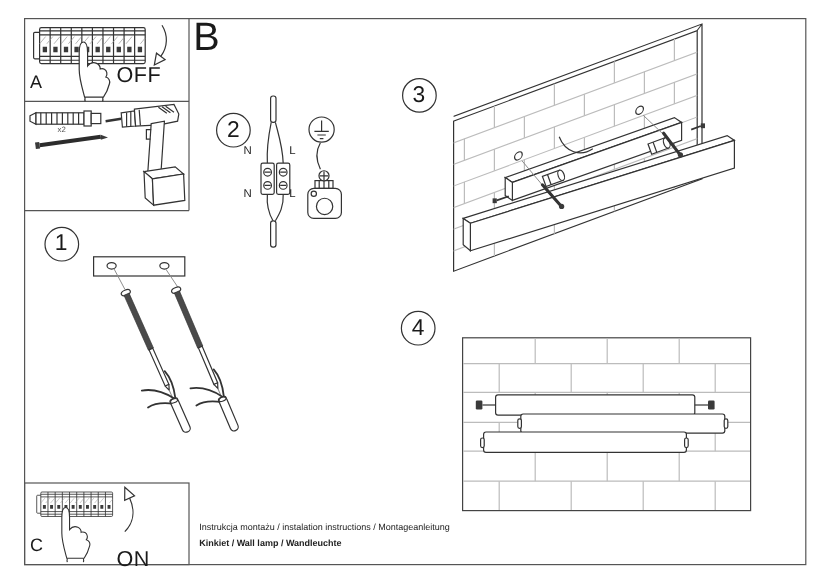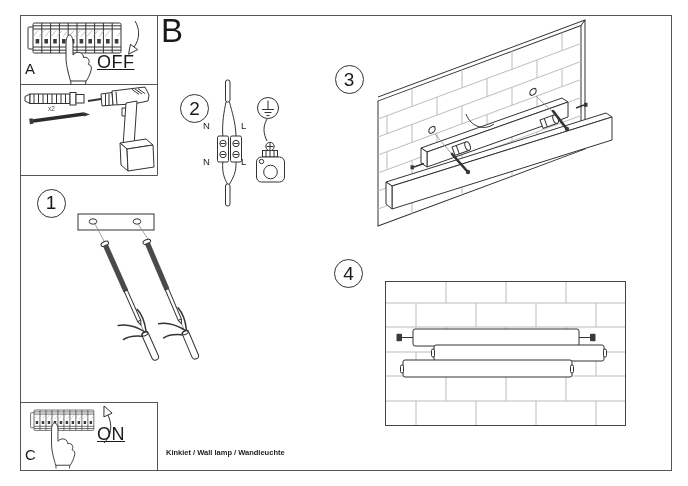--- a/index.html
+++ b/index.html
@@ -16,21 +16,21 @@
   .frame{stroke:var(--structure);fill:none;stroke-width:1;}
   .brick{stroke:var(--brick);fill:none;stroke-width:1;}
   .thin{stroke:#888888;fill:none;stroke-width:0.8;}
   .dk{fill:var(--dark);stroke:none;}
   .thread{fill:#4a4a4a;stroke:var(--line);stroke-width:0.5;}
   .wing{stroke:var(--line);fill:none;stroke-width:1.5;stroke-linecap:round;}
   .thick{stroke:var(--line);fill:none;stroke-width:2.6;stroke-linecap:round;}
   
   .letter{font-size:15px;}
   .bigletter{font-size:33px;}
-  .state{font-size:18px;letter-spacing:0.5px;text-decoration:underline;}
+  .state{font-size:18px;letter-spacing:0.5px;}
   .stepnum{width:27px;height:27px;border:1.6px solid var(--line);border-radius:50%;
            display:flex;align-items:center;justify-content:center;font-size:19px;background:#fff;}
   .wirelabel{font-size:9.5px;}
   .qty{font-size:6.5px;color:#555;}
   .footer{font-size:7.5px;color:#222;}
 </style>
 </head>
 <body>
 
 <div class="sheet">
@@ -236,17 +236,18 @@
 <div class="abs stepnum" style="left:180px;top:94px;">2</div>
 <div class="abs stepnum" style="left:334.5px;top:65px;">3</div>
 <div class="abs stepnum" style="left:334px;top:259px;">4</div>
 
 <div class="abs wirelabel" style="left:203px;top:120px;">N</div>
 <div class="abs wirelabel" style="left:241px;top:120px;">L</div>
 <div class="abs wirelabel" style="left:203px;top:156px;">N</div>
 <div class="abs wirelabel" style="left:241px;top:156px;">L</div>
 
 <div class="abs letter" style="left:25px;top:446px;">C</div>
-<div class="abs state" style="left:97px;top:424px;text-align:center;">ON</div>
-
+<div class="abs state" style="left:97px;top:456px;text-align:center;">ON</div>
+
+<div class="abs footer" style="left:166px;top:435px;">Instrukcja montażu / instalation instructions / Montageanleitung</div>
 <div class="abs footer" style="left:166px;top:448px;font-weight:bold;">Kinkiet / Wall lamp / Wandleuchte</div>
 
 </div>
 
 </body></html>

